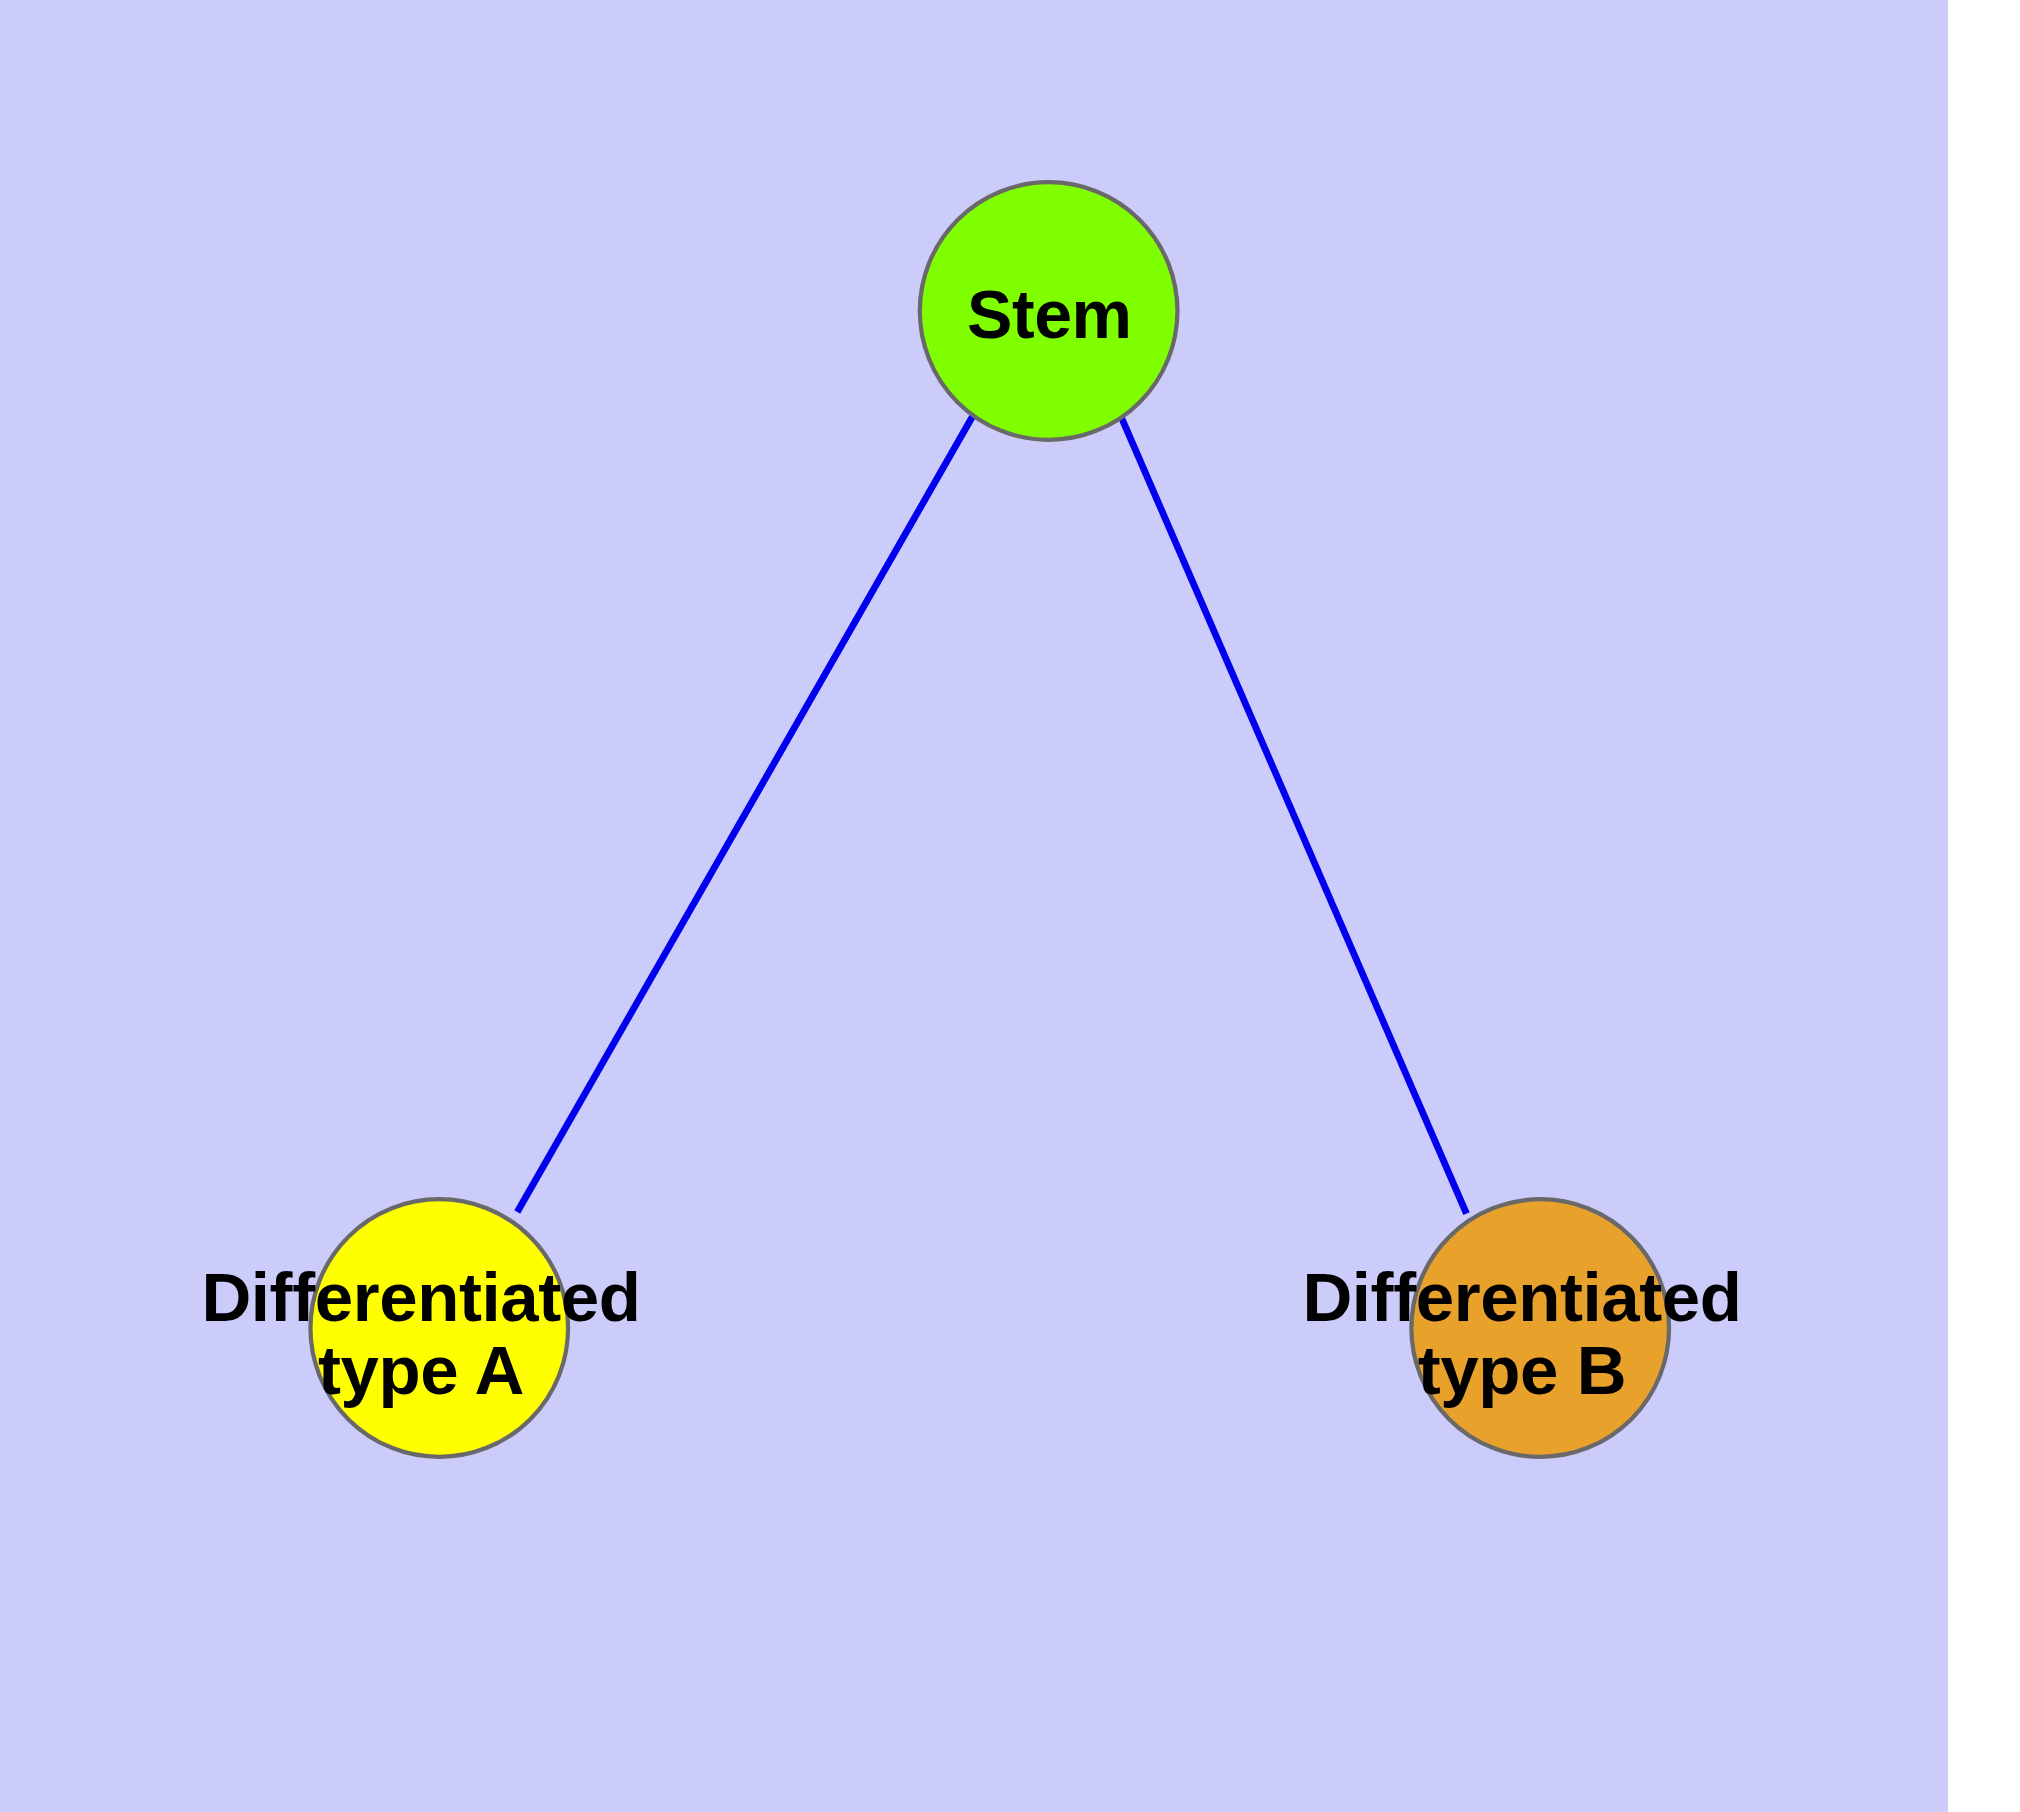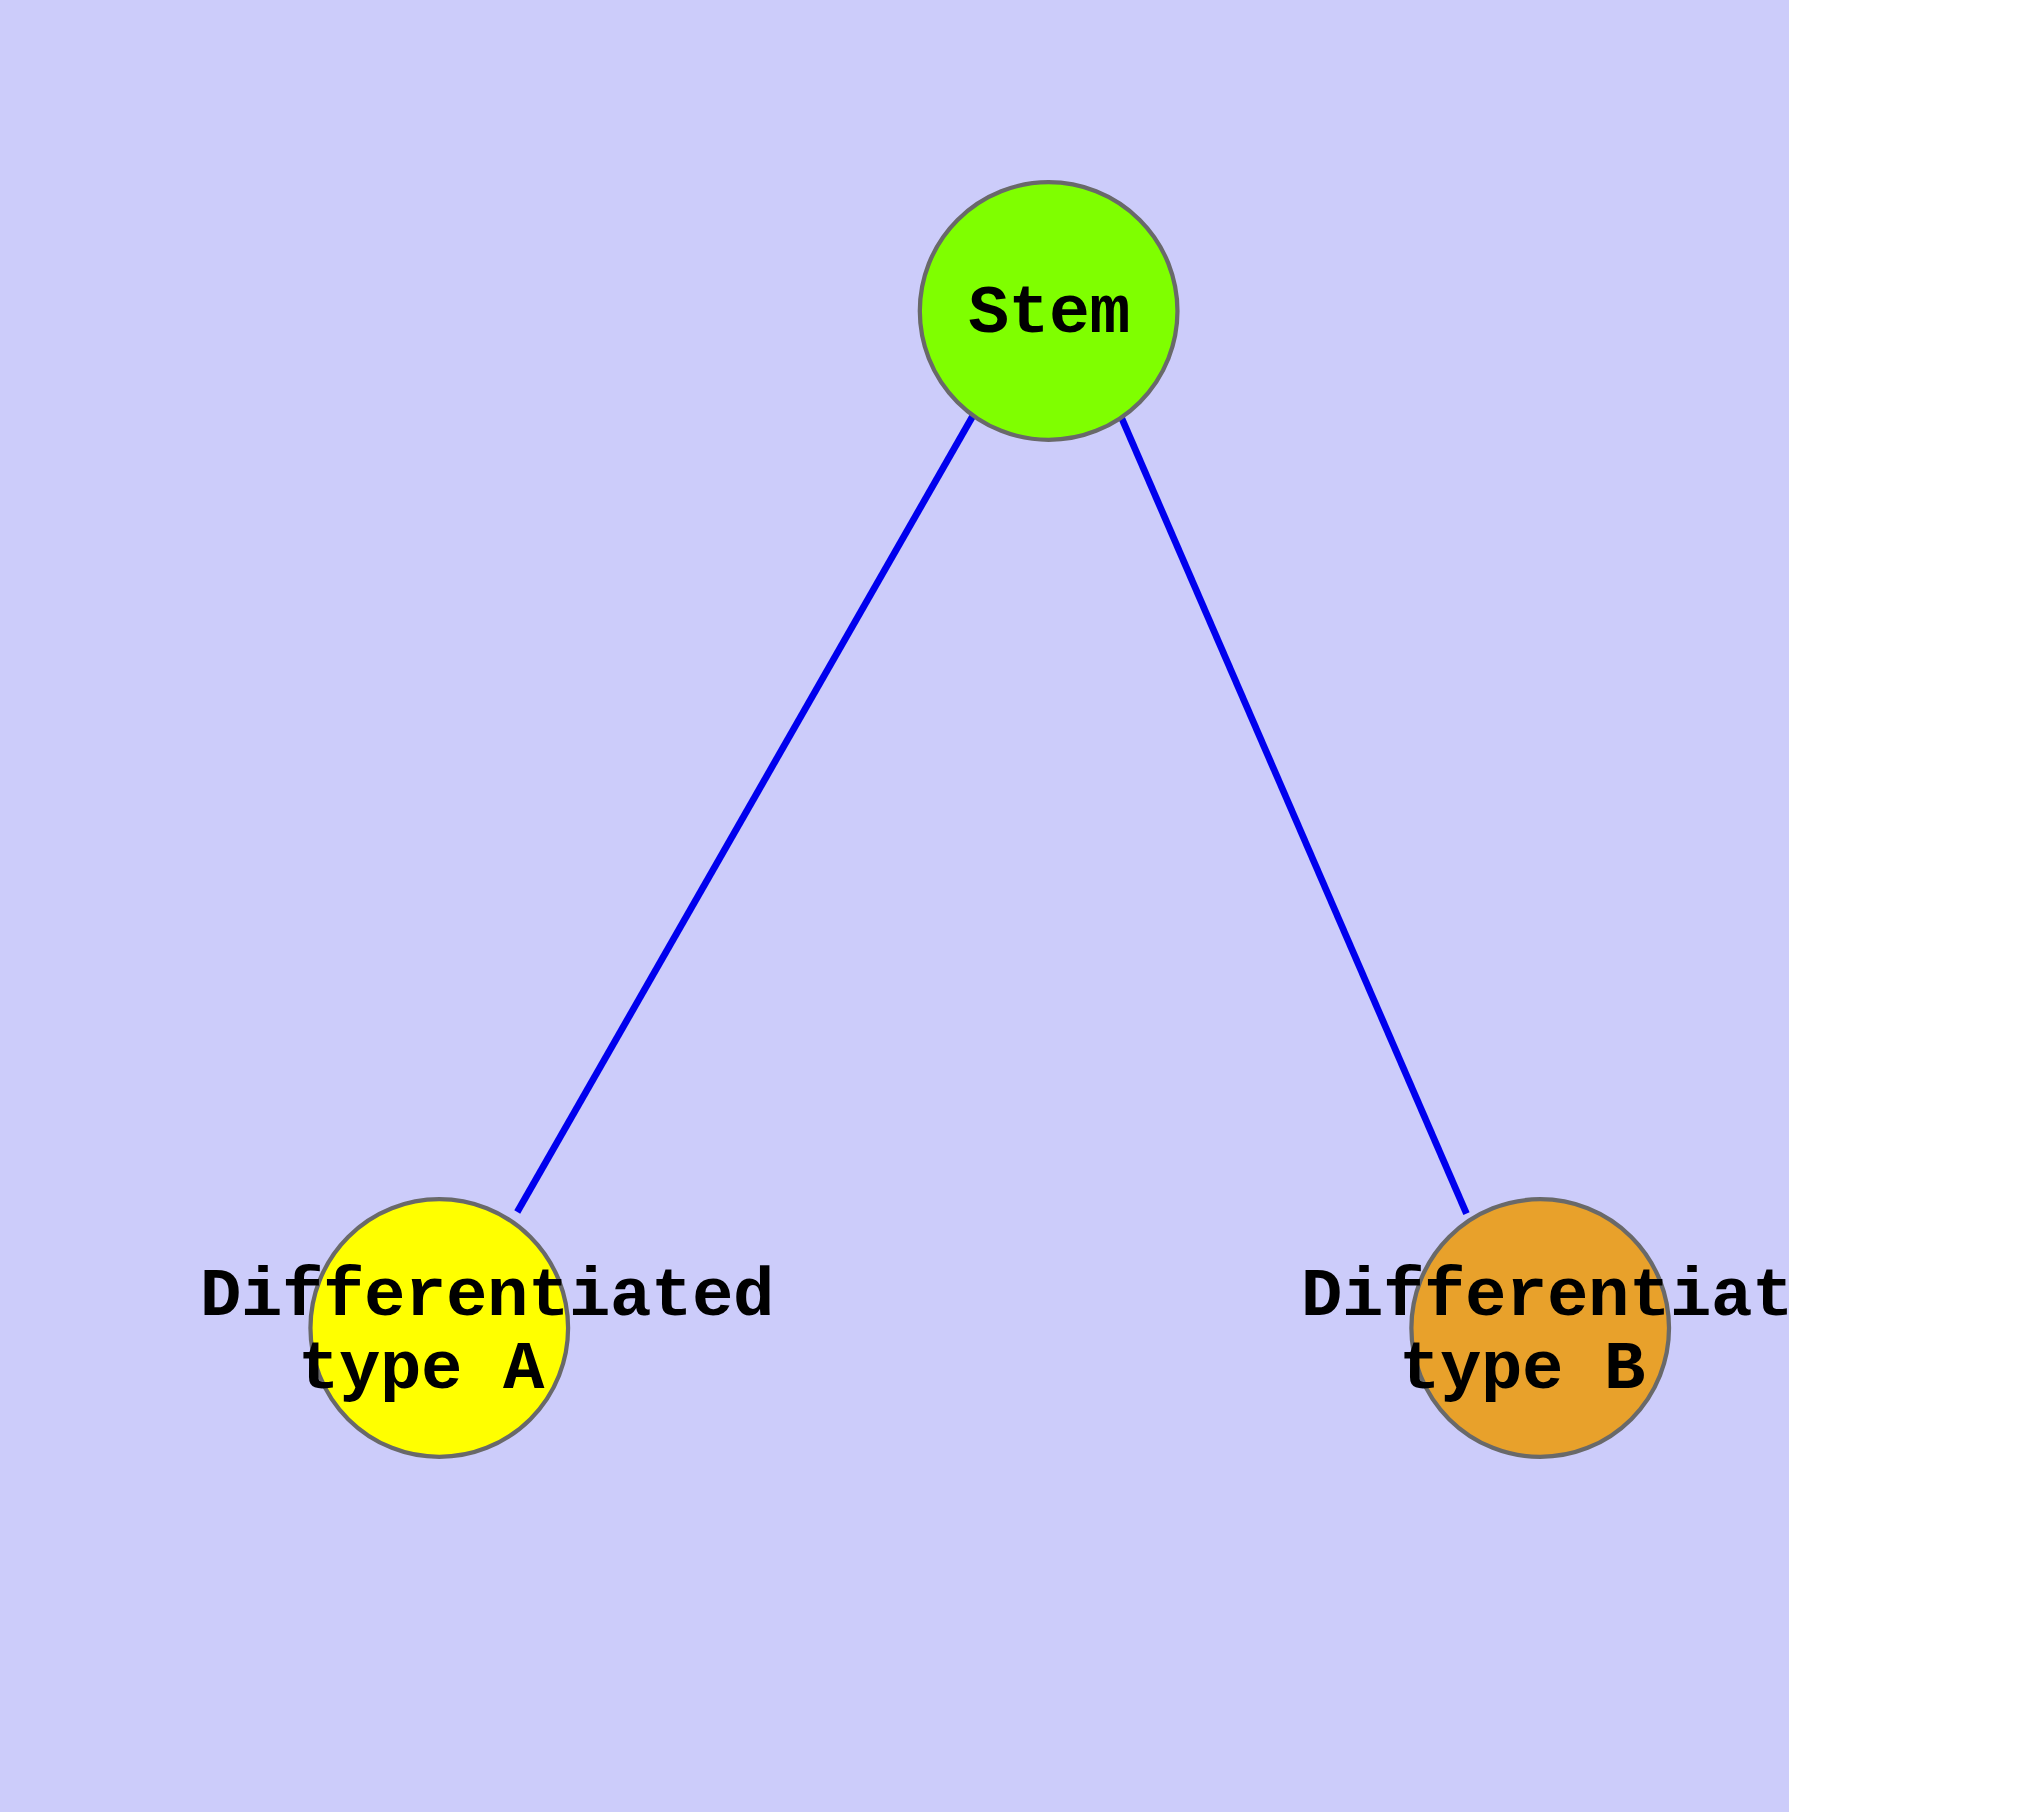--- a/index.html
+++ b/index.html
@@ -38,21 +38,21 @@
   #label-stem {
     font-size: 68px;
   }
   #label-diff-a, #label-diff-b {
     font-size: 69px;
   }
 </style>
 </head>
 <body>
 
-<div id="canvas" style="width: 1789px; height: 1812px; font-family: Liberation Mono, monospace;">
+<div id="canvas" style="width: 1948px; height: 1812px;">
 
   <div id="bg-rect" style="background: rgb(204, 204, 250);"></div>
 
   <svg id="graph-svg" viewBox="0 0 2384 2138" xmlns="http://www.w3.org/2000/svg">
     <g id="edges-group">
         <line x1="1148" y1="490" x2="610" y2="1430" stroke="#0000ee" stroke-width="8" stroke-linecap="butt"></line>
         <line x1="1320" y1="486" x2="1730" y2="1432" stroke="#0000ee" stroke-width="8" stroke-linecap="butt"></line>
       </g>
     <g id="nodes-group">
         <circle cx="1237" cy="367" r="152" fill="#7fff00" stroke="#696969" stroke-width="5"></circle>

